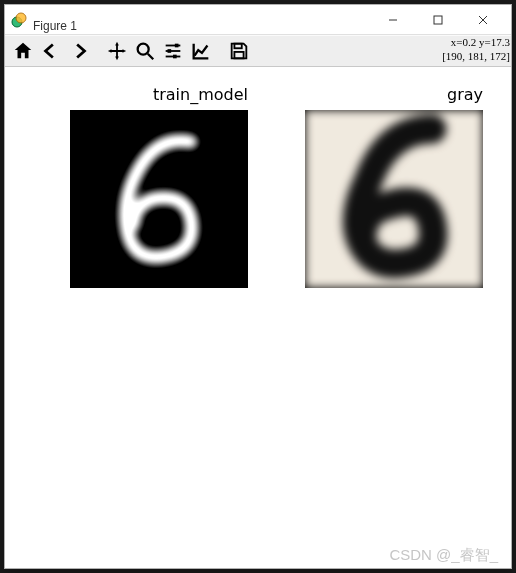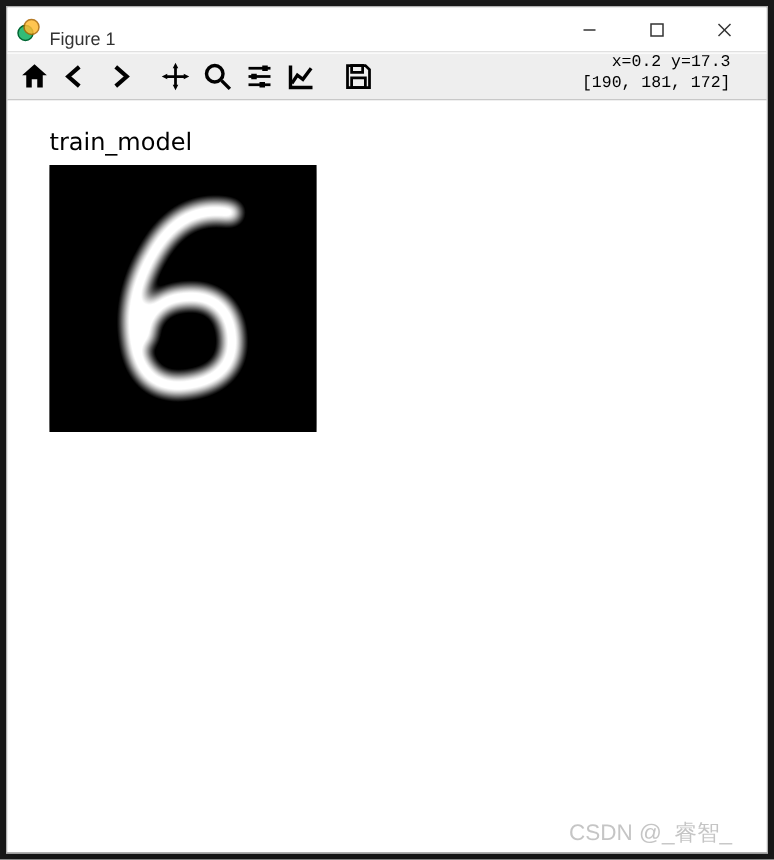--- a/index.html
+++ b/index.html
@@ -64,44 +64,44 @@
     height: 28px;
     display: flex;
     align-items: center;
     justify-content: center;
     color: #000;
   }
   .tb-btn svg { display: block; }
   .tb-gap { width: 10px; }
   .coords {
     position: absolute;
-    right: 24px;
+    right: 1px;
     top: 0;
     font-size: 11px;
-    font-family: Liberation Mono, monospace;
+    font-family: Liberation Serif, serif;
     color: #000;
     text-align: right;
     line-height: 1.25;
     white-space: pre;
   }
   .canvas-area {
     width: 100%;
     height: calc(100% - 62px);
     background: #fff;
     position: relative;
     display: grid;
     grid-template-columns: 1fr 1fr;
     grid-template-rows: 1fr 1fr;
     padding: 18px 28px 30px 28px;
     gap: 12px 20px;
   }
   .subplot {
     display: flex;
     flex-direction: column;
-    align-items: flex-start;
+    align-items: flex-end;
   }
   .sub-title {
     font-size: 16px;
     color: #000;
     font-family: "DejaVu Sans", Arial, sans-serif;
     margin-bottom: 6px;
   }
   .plot-img {
     width: 178px;
     height: 178px;
@@ -116,21 +116,21 @@
   .d-photo { left:0; top:0; width:100%; height:100%; background:#d4cec6; }
   .d-photo svg { width:100%; height:100%; }
   .d-gray { left:0; top:0; width:100%; height:100%; background:#e2dcd3; }
   .d-gray svg { width:100%; height:100%; }
   .d-inv { left:0; top:0; width:100%; height:100%; background:#2a2a2a; }
   .d-inv svg { width:100%; height:100%; }
   .pixelated { image-rendering: pixelated; filter: blur(4px) contrast(1.4); }
   .pixelated2 { image-rendering: pixelated; filter: blur(5px) contrast(1.1); }
   .watermark {
     position: absolute;
-    right: 28px;
+    right: 18px;
     bottom: 8px;
     font-size: 15px;
     color: rgba(150,150,150,0.55);
     font-family: Arial, "Microsoft YaHei", sans-serif;
     pointer-events: none;
   }
 </style>
 </head>
 <body>
 
@@ -225,18 +225,29 @@
       <div class="plot-img">
         <div class="digit6 d-mnist pixelated">
           <svg viewBox="0 0 28 28">
             <path d="M19 5 Q14 4 11 9 Q8 14 9 19 Q10 24 15 23 Q20 22 19 17 Q18 13 13 14 Q10 15 10 18" fill="none" stroke="#f5f5f5" stroke-width="2.2" stroke-linecap="round"></path>
           </svg>
         </div>
       </div>
     </div>
 
 
+    <div class="subplot">
+      <div class="sub-title">gray</div>
+      <div class="plot-img">
+        <div class="digit6 d-gray pixelated2">
+          <svg viewBox="0 0 28 28">
+            <rect width="28" height="28" fill="#e6e0d6"></rect>
+            <path d="M20 3 Q13 3 10 11 Q7 17 9 21 Q11 25 16 24 Q21 23 20 18 Q19 13 13 15 Q9 16 9 20" fill="none" stroke="#1a1a1a" stroke-width="4.5" stroke-linecap="round"></path>
+          </svg>
+        </div>
+      </div>
+    </div>
 
 
   </div>
 </div>
 
 <div class="watermark">CSDN @_睿智_</div>
 
 </body></html>

